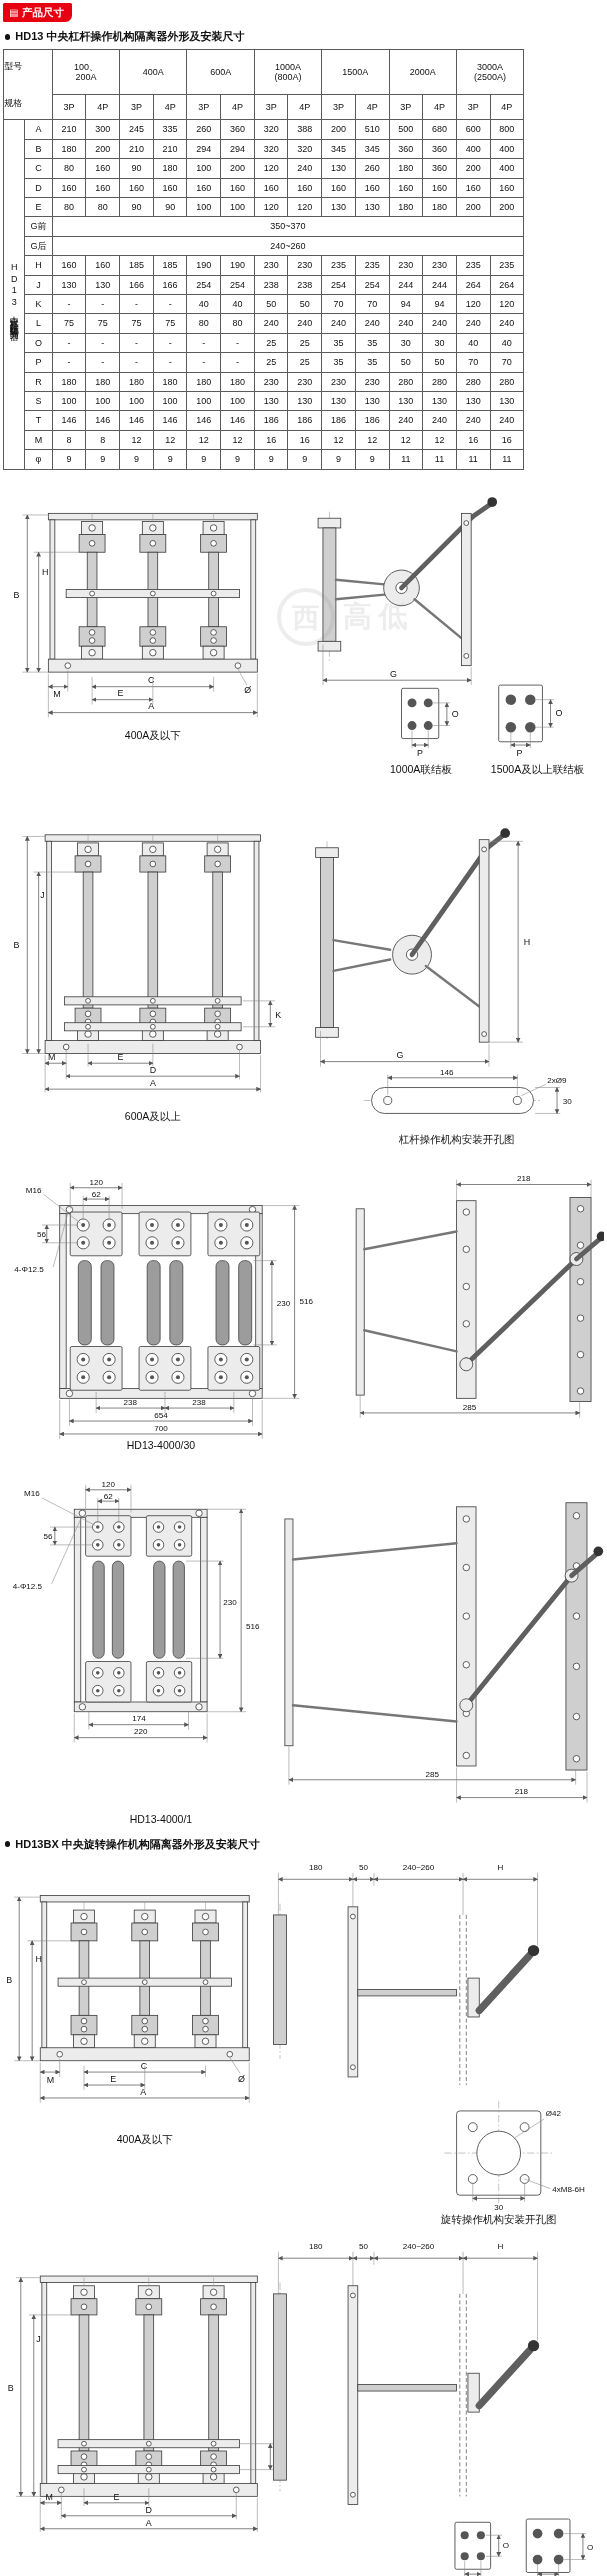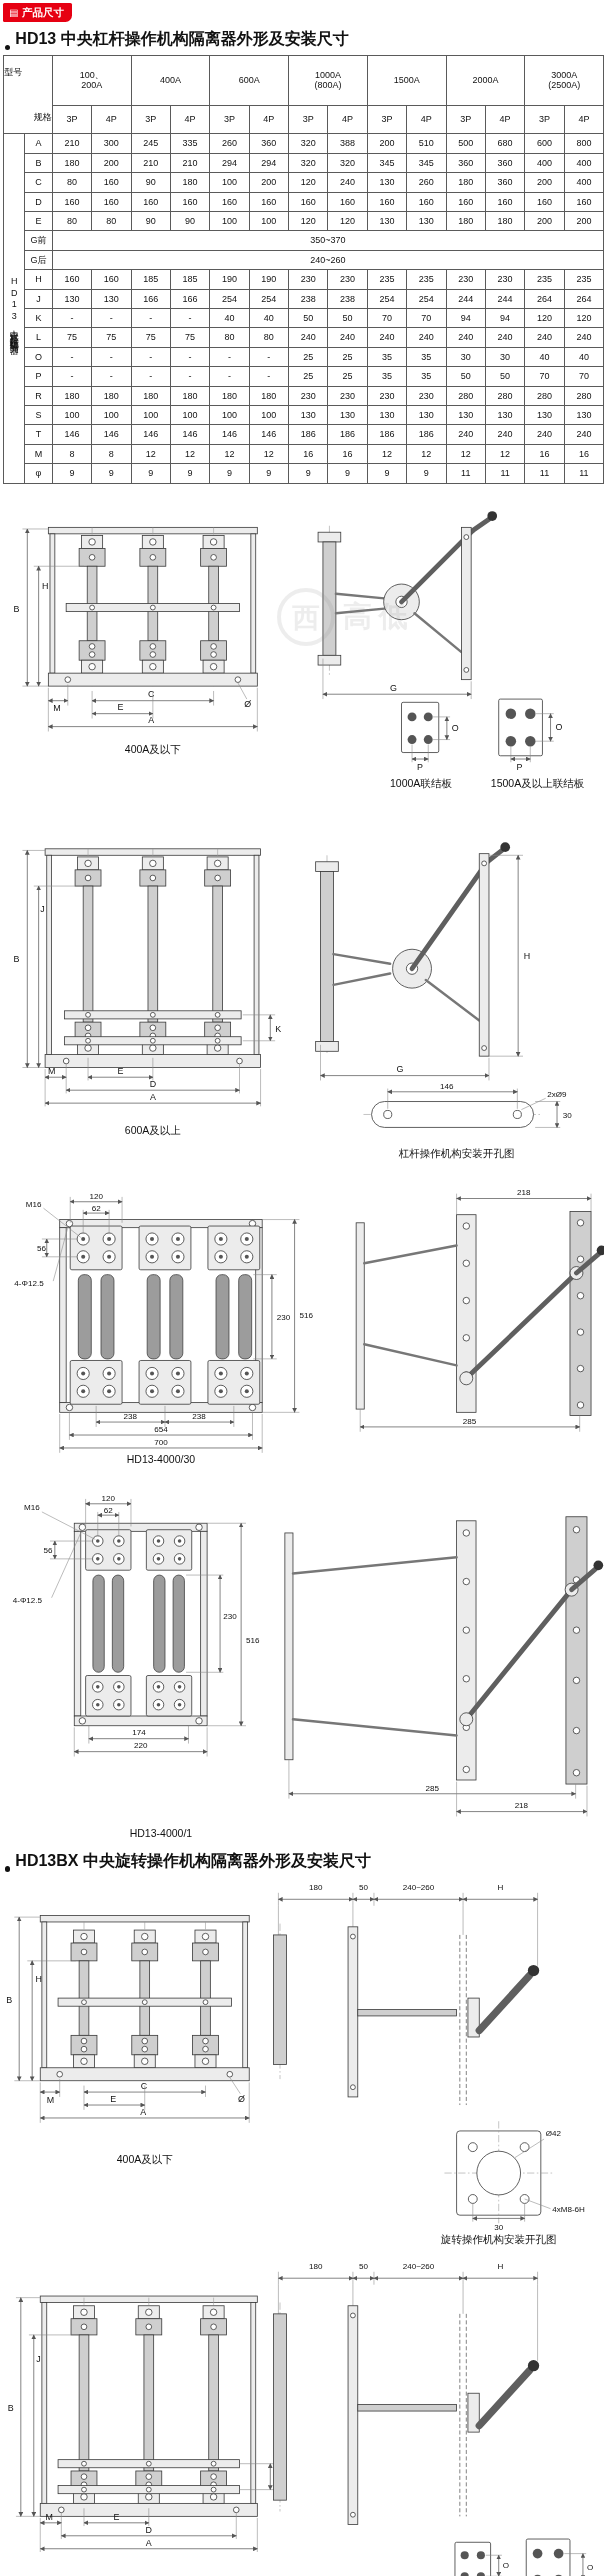--- a/index.html
+++ b/index.html
@@ -7,31 +7,31 @@
   body {
     width:608px; height:2576px; position:relative; overflow:hidden;
     font-family:"Liberation Sans","DejaVu Sans",sans-serif; color:#111;
     padding:3.2px 3.2px 0 3.2px;
   }
   
   .banner{ display:inline-flex; align-items:center; gap:4px; background:#e60012; color:#fff;
     font-size:10.5px; font-weight:bold; padding:2.4px 8px 2.4px 5.7px; border-radius:1.6px 1.6px 6.5px 1.6px; }
   .banner .icon{ font-size:9.7px; line-height:1; }
   
-  .sec-title{ display:flex; align-items:flex-end; gap:4.9px; font-size:16px; font-weight:bold; margin:7.3px 1.6px 4.9px 1.6px; }
+  .sec-title{ display:flex; align-items:center; gap:4.9px; font-size:11px; font-weight:bold; margin:7.3px 1.6px 4.9px 1.6px; }
   .bullet{ width:5.7px; height:5.7px; background:#111; border-radius:50%; flex:0 0 auto; }
   
-  table.spec{ border-collapse:collapse; width:601px; table-layout:fixed; }
+  table.spec{ border-collapse:collapse; width:521px; table-layout:fixed; }
   .spec th,.spec td{ border:0.8px solid #5a5a5a; font-size:9px; font-weight:normal;
     text-align:center; vertical-align:middle; padding:0.8px 0; height:19.4px; line-height:1.15; }
   .spec thead tr:first-child th{ height:27.6px; white-space:pre-line; }
   .spec thead tr:last-child th{ height:16px;margin-top:28px; }
   .corner{ padding:1.6px 2.4px; }
   .corner .cm{ text-align:left; }
-  .corner .cs{ text-align:right; margin-top:24px; }
+  .corner .cs{ text-align:left; margin-top:16px; }
   .model-cell{ vertical-align:middle; }
   .model-cell div{ writing-mode:vertical-lr; text-orientation:upright; letter-spacing:1.6px;
     font-size:9px; margin:0 auto; }
   .span-cell{ text-align:left; padding-left:8px; }
   
   .fig{ position:relative; margin-top:6.5px; }
   svg text{ font-family:"Liberation Sans","DejaVu Sans",sans-serif; fill:#111; }
   .dt{ font-size:11px; } .dn{ font-size:10px; } .cap{ font-size:13px; }
   .mid{ text-anchor:middle; }
   .s{ fill:#fff; stroke:#3b3b3b; stroke-width:1; }

